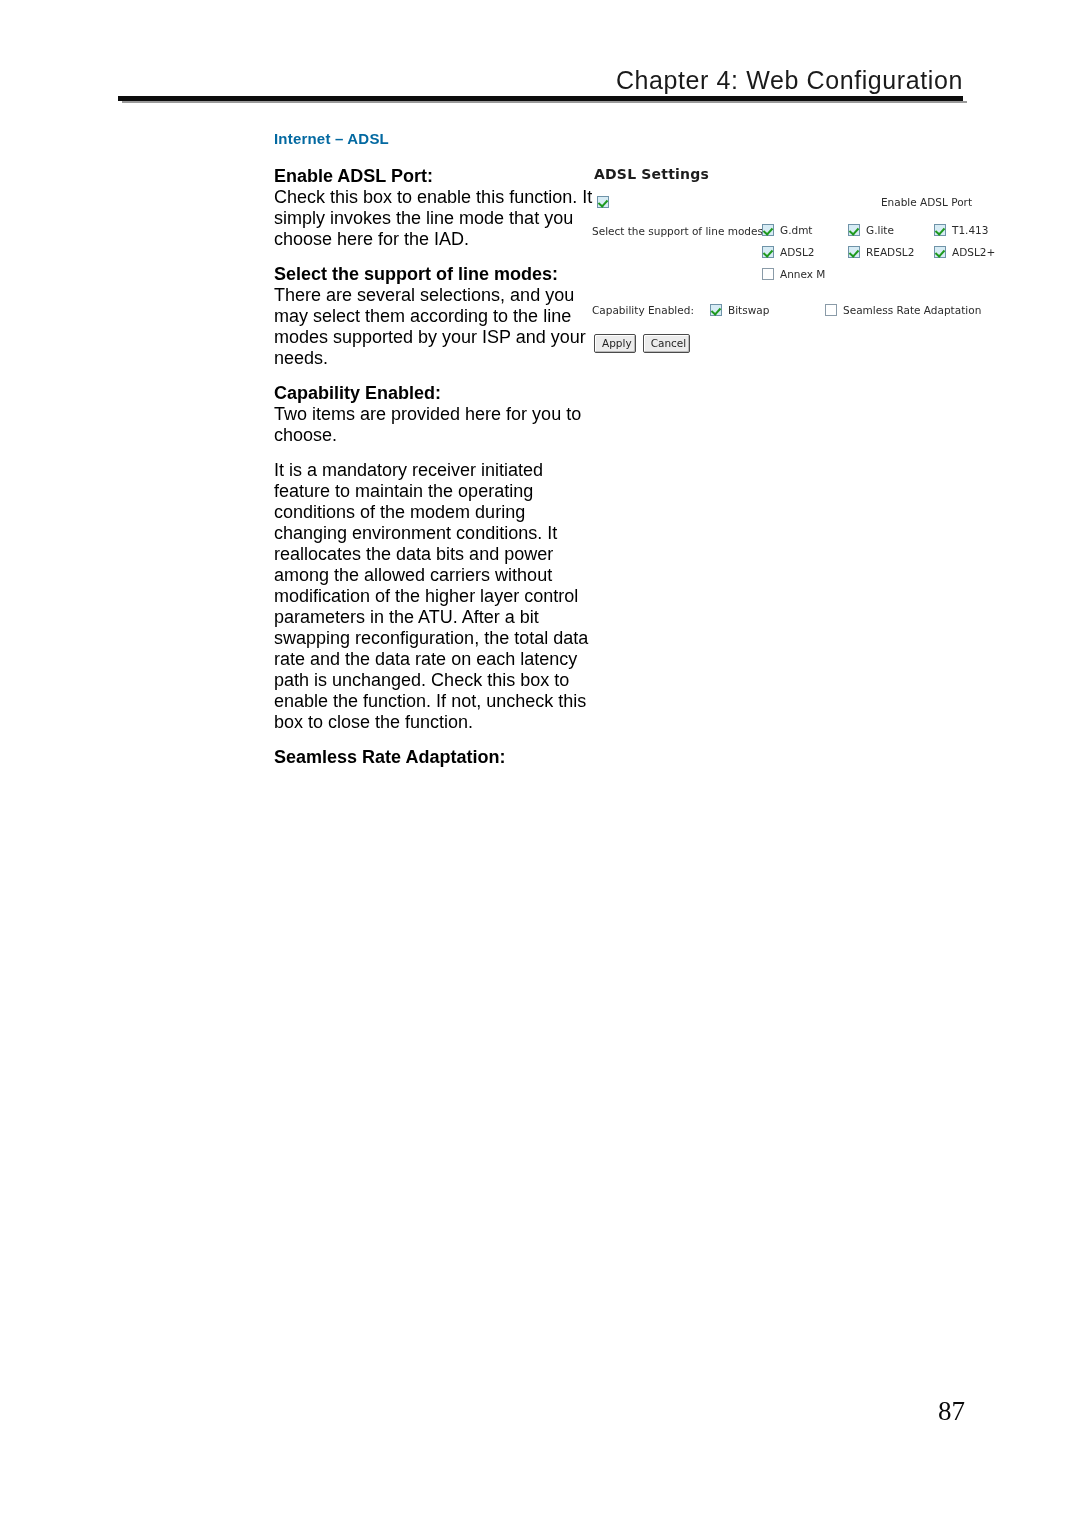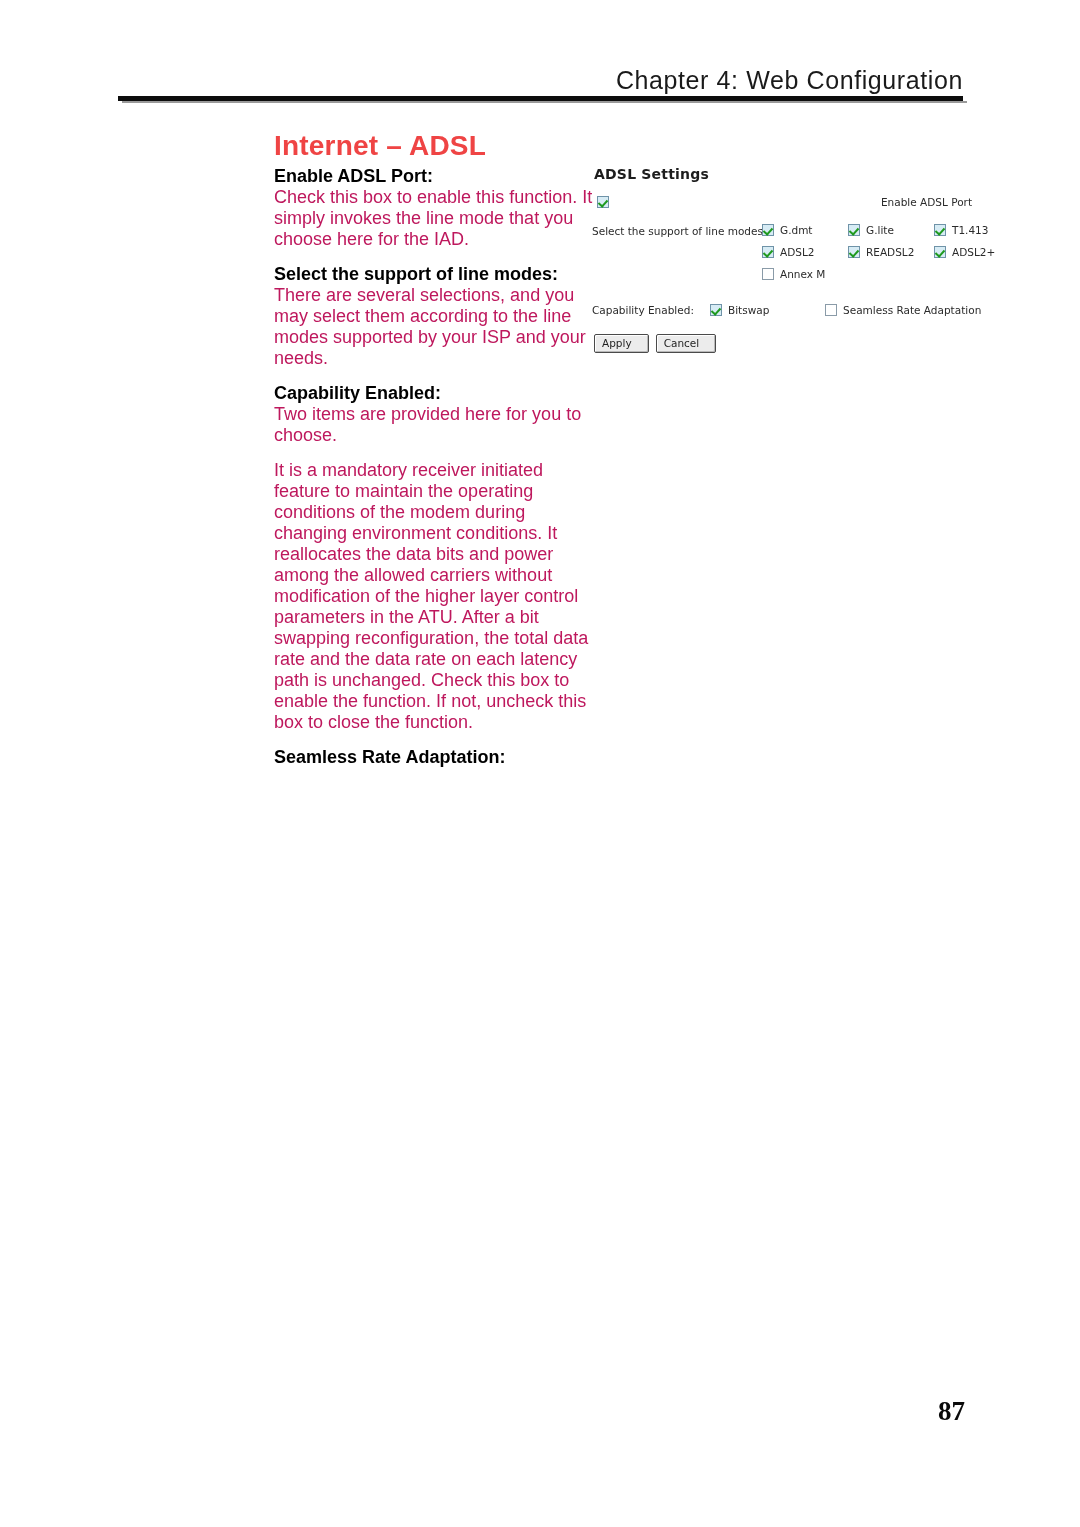--- a/index.html
+++ b/index.html
@@ -50,23 +50,23 @@
     width: 845px;
     height: 2px;
     background: #9a9a9a;
   }
 
   
   #section-heading {
     position: absolute;
     left: 274px;
     top: 130px;
-    font-size: 28px;
+    font-size: 15px;
     font-weight: bold;
-    color: #ef4444;
+    color: #0369a1;
     letter-spacing: 0.2px;
     white-space: nowrap;
   }
 
   
   #left-column {
     position: absolute;
     left: 274px;
     top: 166px;
     width: 320px;
@@ -77,21 +77,21 @@
     font-size: 18px;
     font-weight: bold;
     line-height: 21px;
     color: #000;
     margin: 0;
   }
   .doc-body {
     font-size: 18px;
     font-weight: 400;
     line-height: 21px;
-    color: #be185d;
+    color: #000000;
     margin: 0;
     text-align: left;
   }
 
   
   #ui-screenshot {
     position: absolute;
     left: 592px;
     top: 166px;
     width: 380px;
@@ -190,36 +190,36 @@
 
   #button-row { display: flex; margin-left: 2px; }
   .ui-button {
     font-family: "DejaVu Sans", sans-serif;
     font-size: 10.5px;
     line-height: 12px;
     color: #1f1f1f;
     background: #ececec;
     border: 1px solid #4a4a4a;
     border-radius: 2px;
-    padding: 2px 16px 3px 7px;
+    padding: 2px 3px 3px 7px;
     margin-right: 7px;
     box-shadow: inset 1px 1px 0 #ffffff, inset -1px -1px 0 #b9b9b9;
     white-space: nowrap;
   }
 
   
   #page-number {
     position: absolute;
     left: 0;
     top: 1396px;
     width: 965px;
     text-align: right;
     font-family: "Liberation Serif", serif;
     font-size: 27px;
-    font-weight: bold;
+    font-weight: normal;
     color: #0a0a0a;
   }
 </style>
 </head>
 <body>
 
 <div id="page-header">
   <span class="chapter-text">Chapter  4:  Web  Configuration</span>
 </div>
 <div id="header-rule"></div>

